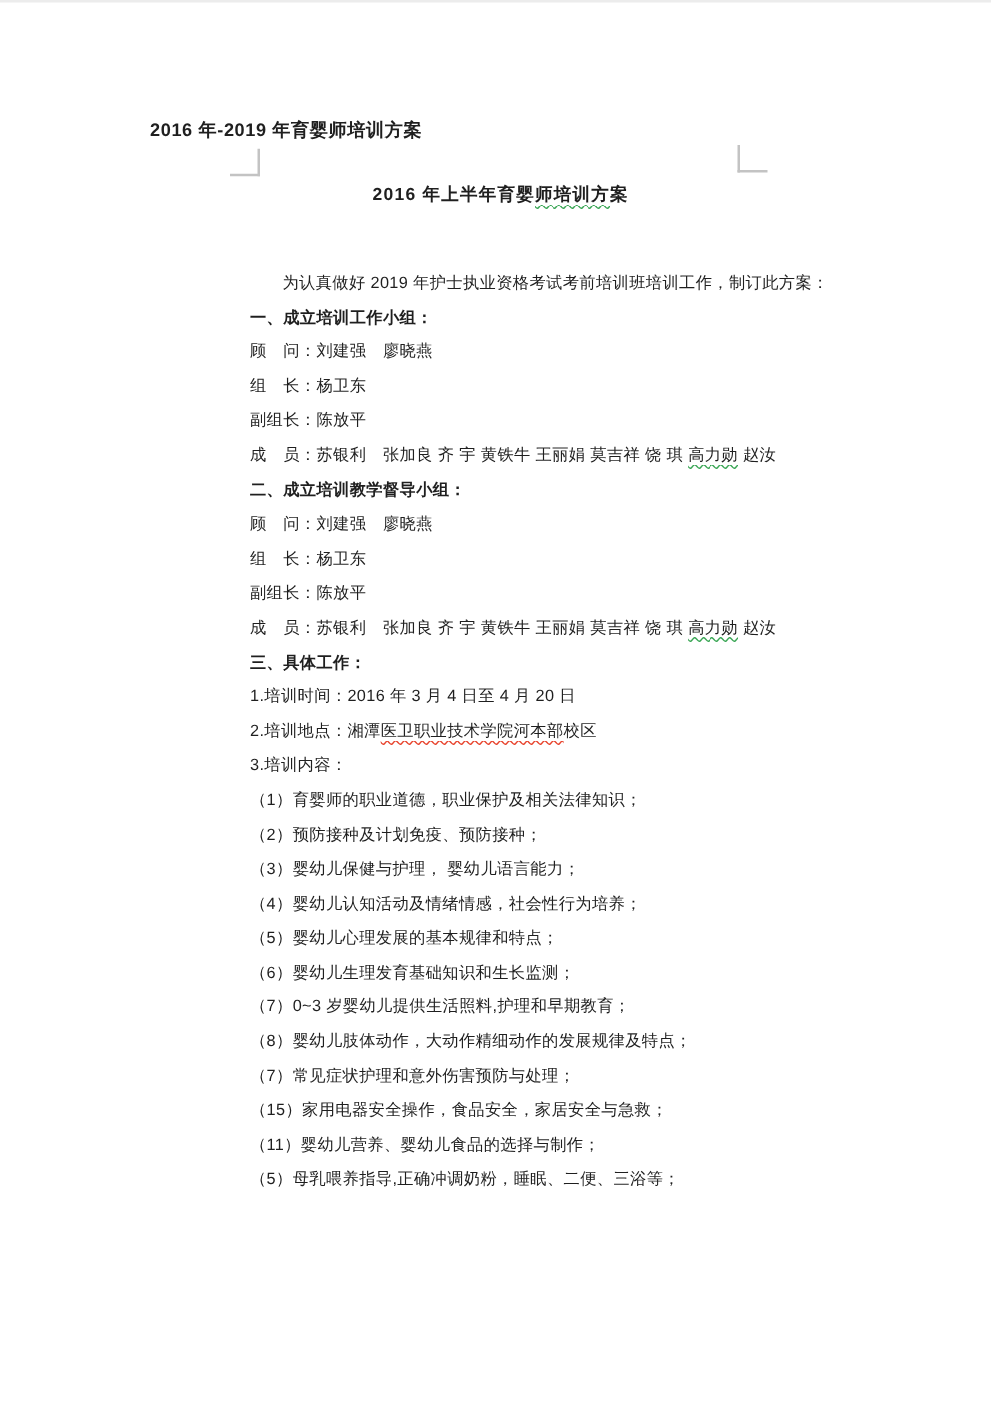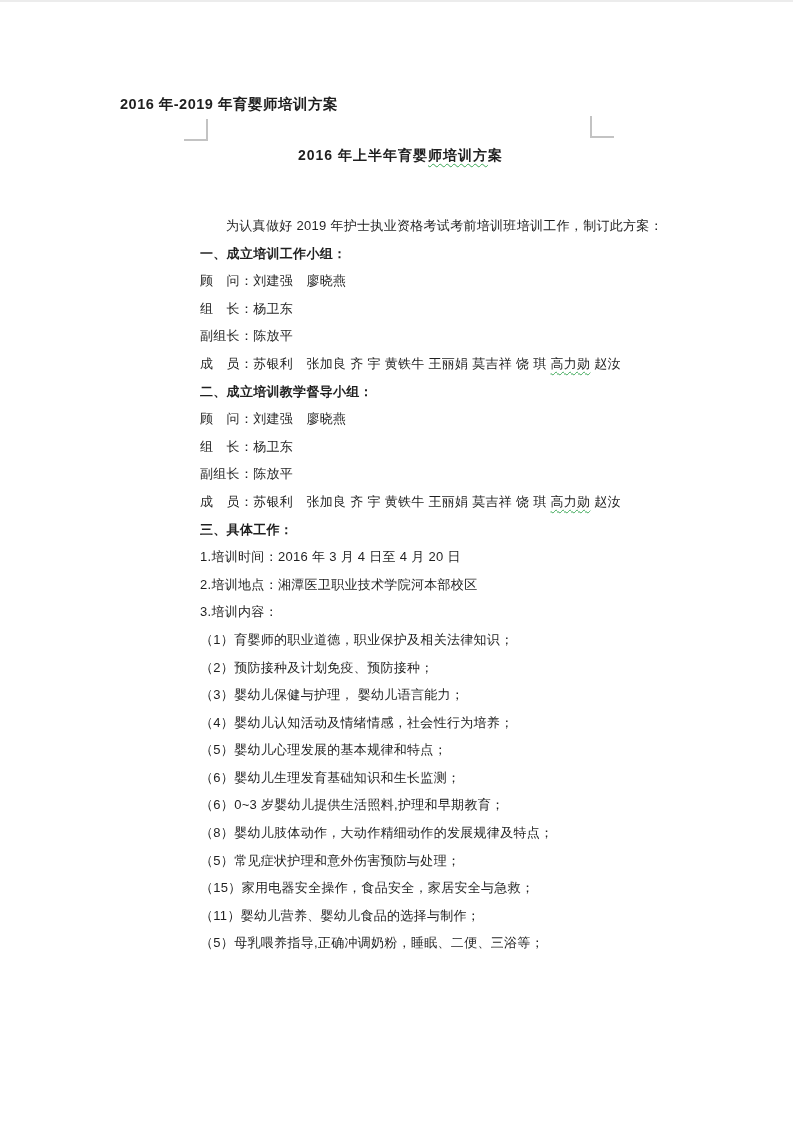--- a/index.html
+++ b/index.html
@@ -73,20 +73,21 @@
   .line.heading { font-weight: 700; }
   .line.para { text-indent: 2em; }
   .wavy-green {
     text-decoration: underline;
     text-decoration-style: wavy;
     text-decoration-color: #3aa655;
     text-decoration-thickness: 1px;
     text-underline-offset: 3px;
   }
   .wavy-red {
+    text-decoration: underline;
     text-decoration-style: wavy;
     text-decoration-color: #e8442e;
     text-decoration-thickness: 1px;
     text-underline-offset: 3px;
     margin-top: 48px;
   }
 </style>
 </head>
 <body>
 
@@ -115,20 +116,20 @@
       <div class="line heading"><span>三、具体工作：</span></div>
       <div class="line normal"><span>1.培训时间：2016 年 3 月 4 日至 4 月 20 日</span></div>
       <div class="line normal"><span>2.培训地点：湘潭</span><span class="wavy-red">医卫职业技术学院河本部</span><span>校区</span></div>
       <div class="line normal"><span>3.培训内容：</span></div>
       <div class="line normal"><span>（1）育婴师的职业道德，职业保护及相关法律知识；</span></div>
       <div class="line normal"><span>（2）预防接种及计划免疫、预防接种；</span></div>
       <div class="line normal"><span>（3）婴幼儿保健与护理， 婴幼儿语言能力；</span></div>
       <div class="line normal"><span>（4）婴幼儿认知活动及情绪情感，社会性行为培养；</span></div>
       <div class="line normal"><span>（5）婴幼儿心理发展的基本规律和特点；</span></div>
       <div class="line normal"><span>（6）婴幼儿生理发育基础知识和生长监测；</span></div>
-      <div class="line normal"><span>（6）0~3 岁婴幼儿提供生活照料,护理和早期教育；</span></div>
+      <div class="line normal"><span>（7）0~3 岁婴幼儿提供生活照料,护理和早期教育；</span></div>
       <div class="line normal"><span>（8）婴幼儿肢体动作，大动作精细动作的发展规律及特点；</span></div>
-      <div class="line normal"><span>（5）常见症状护理和意外伤害预防与处理；</span></div>
+      <div class="line normal"><span>（7）常见症状护理和意外伤害预防与处理；</span></div>
       <div class="line normal"><span>（15）家用电器安全操作，食品安全，家居安全与急救；</span></div>
       <div class="line normal"><span>（11）婴幼儿营养、婴幼儿食品的选择与制作；</span></div>
       <div class="line normal"><span>（5）母乳喂养指导,正确冲调奶粉，睡眠、二便、三浴等；</span></div>
     </div>
 </div>
 
 </body></html>

